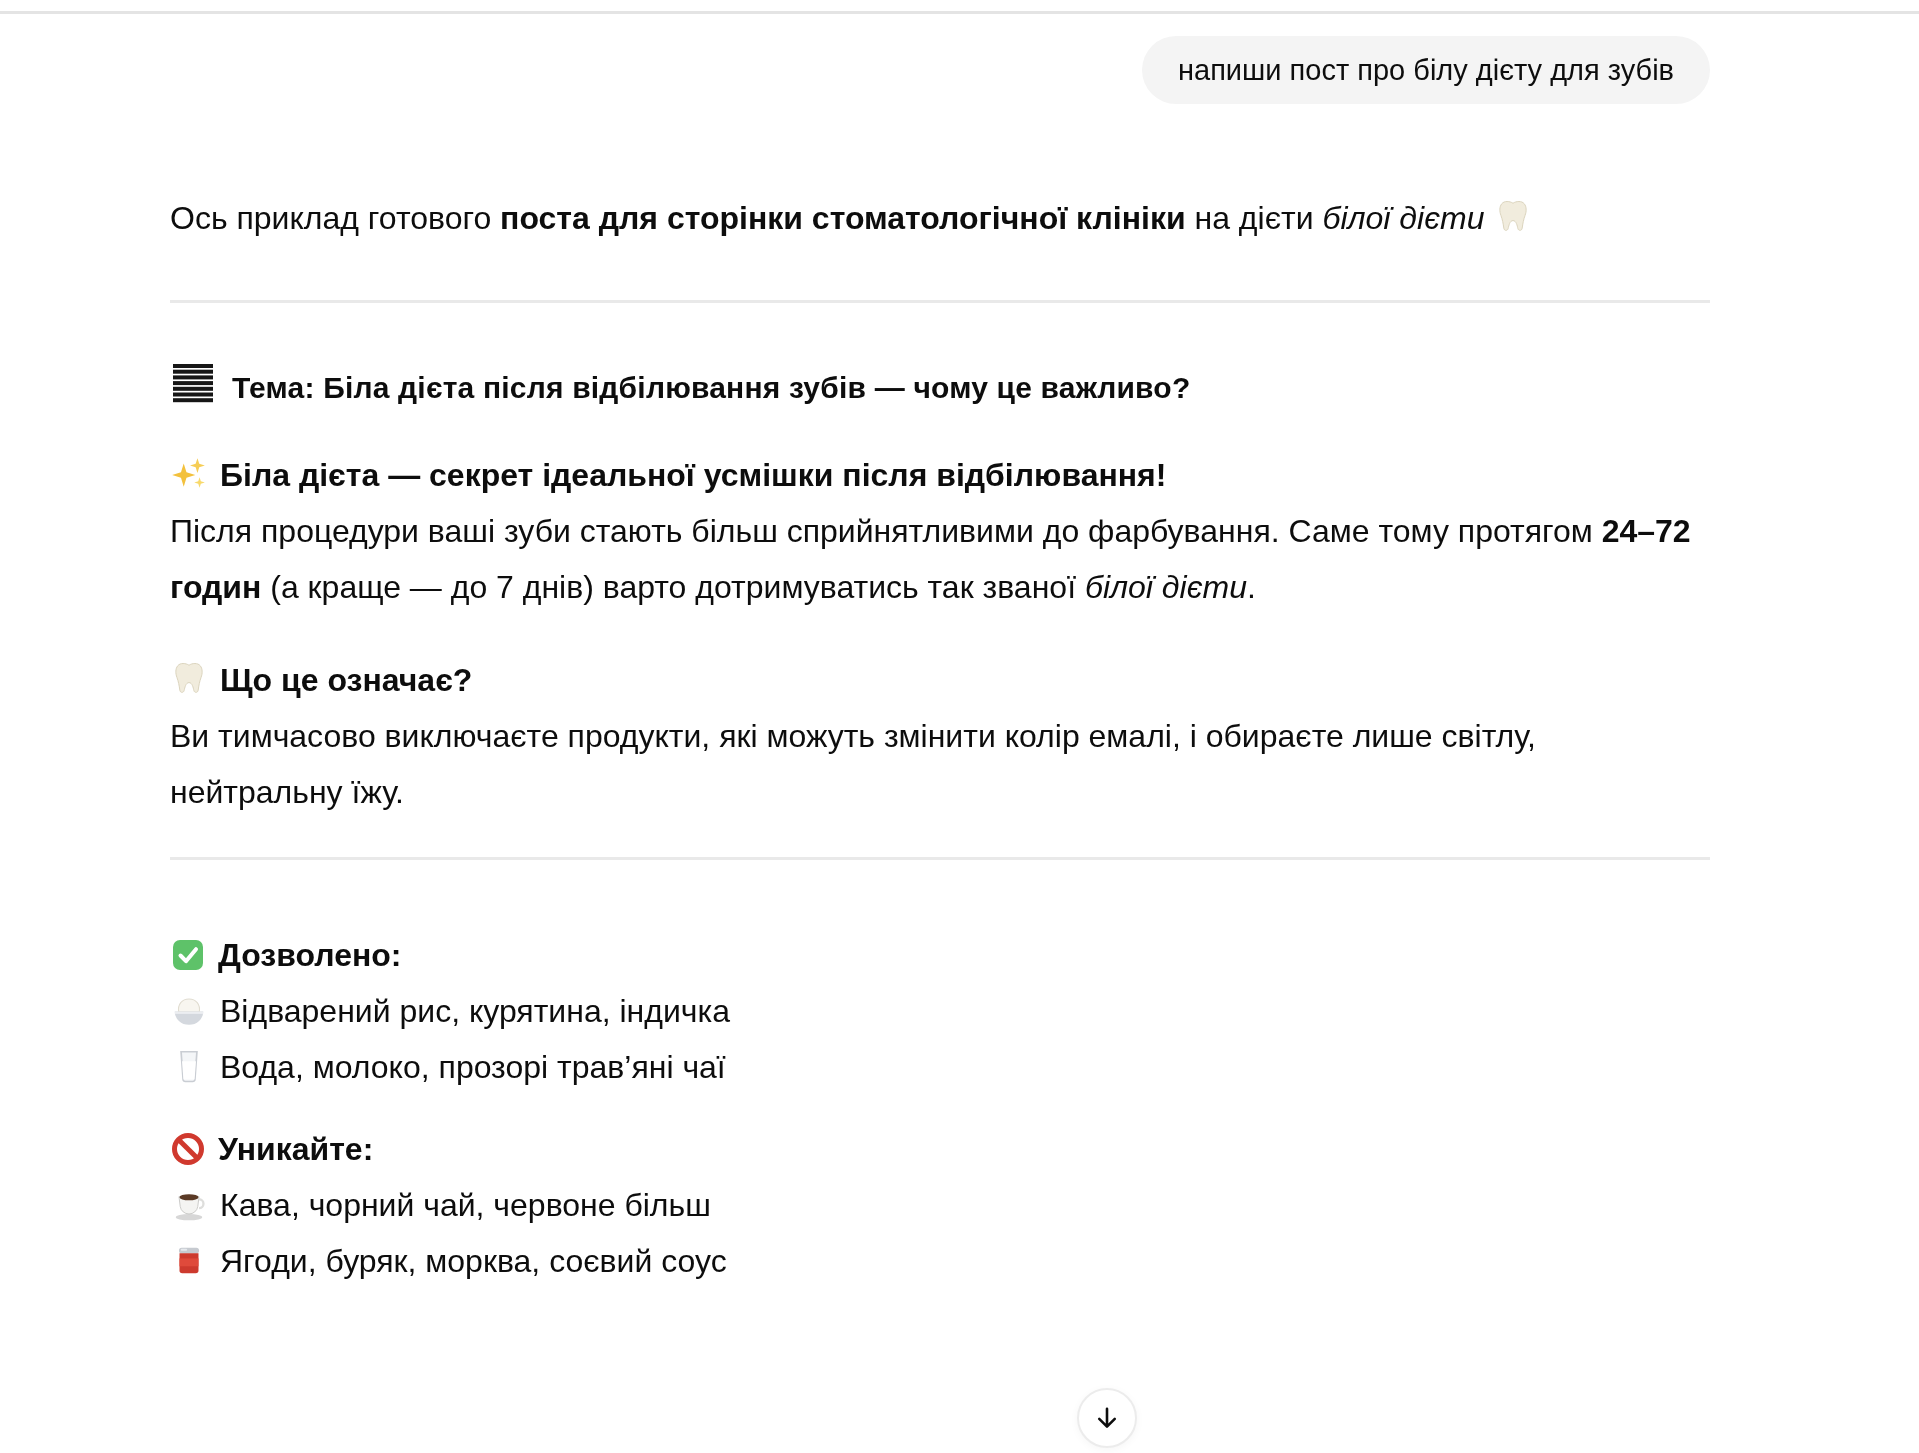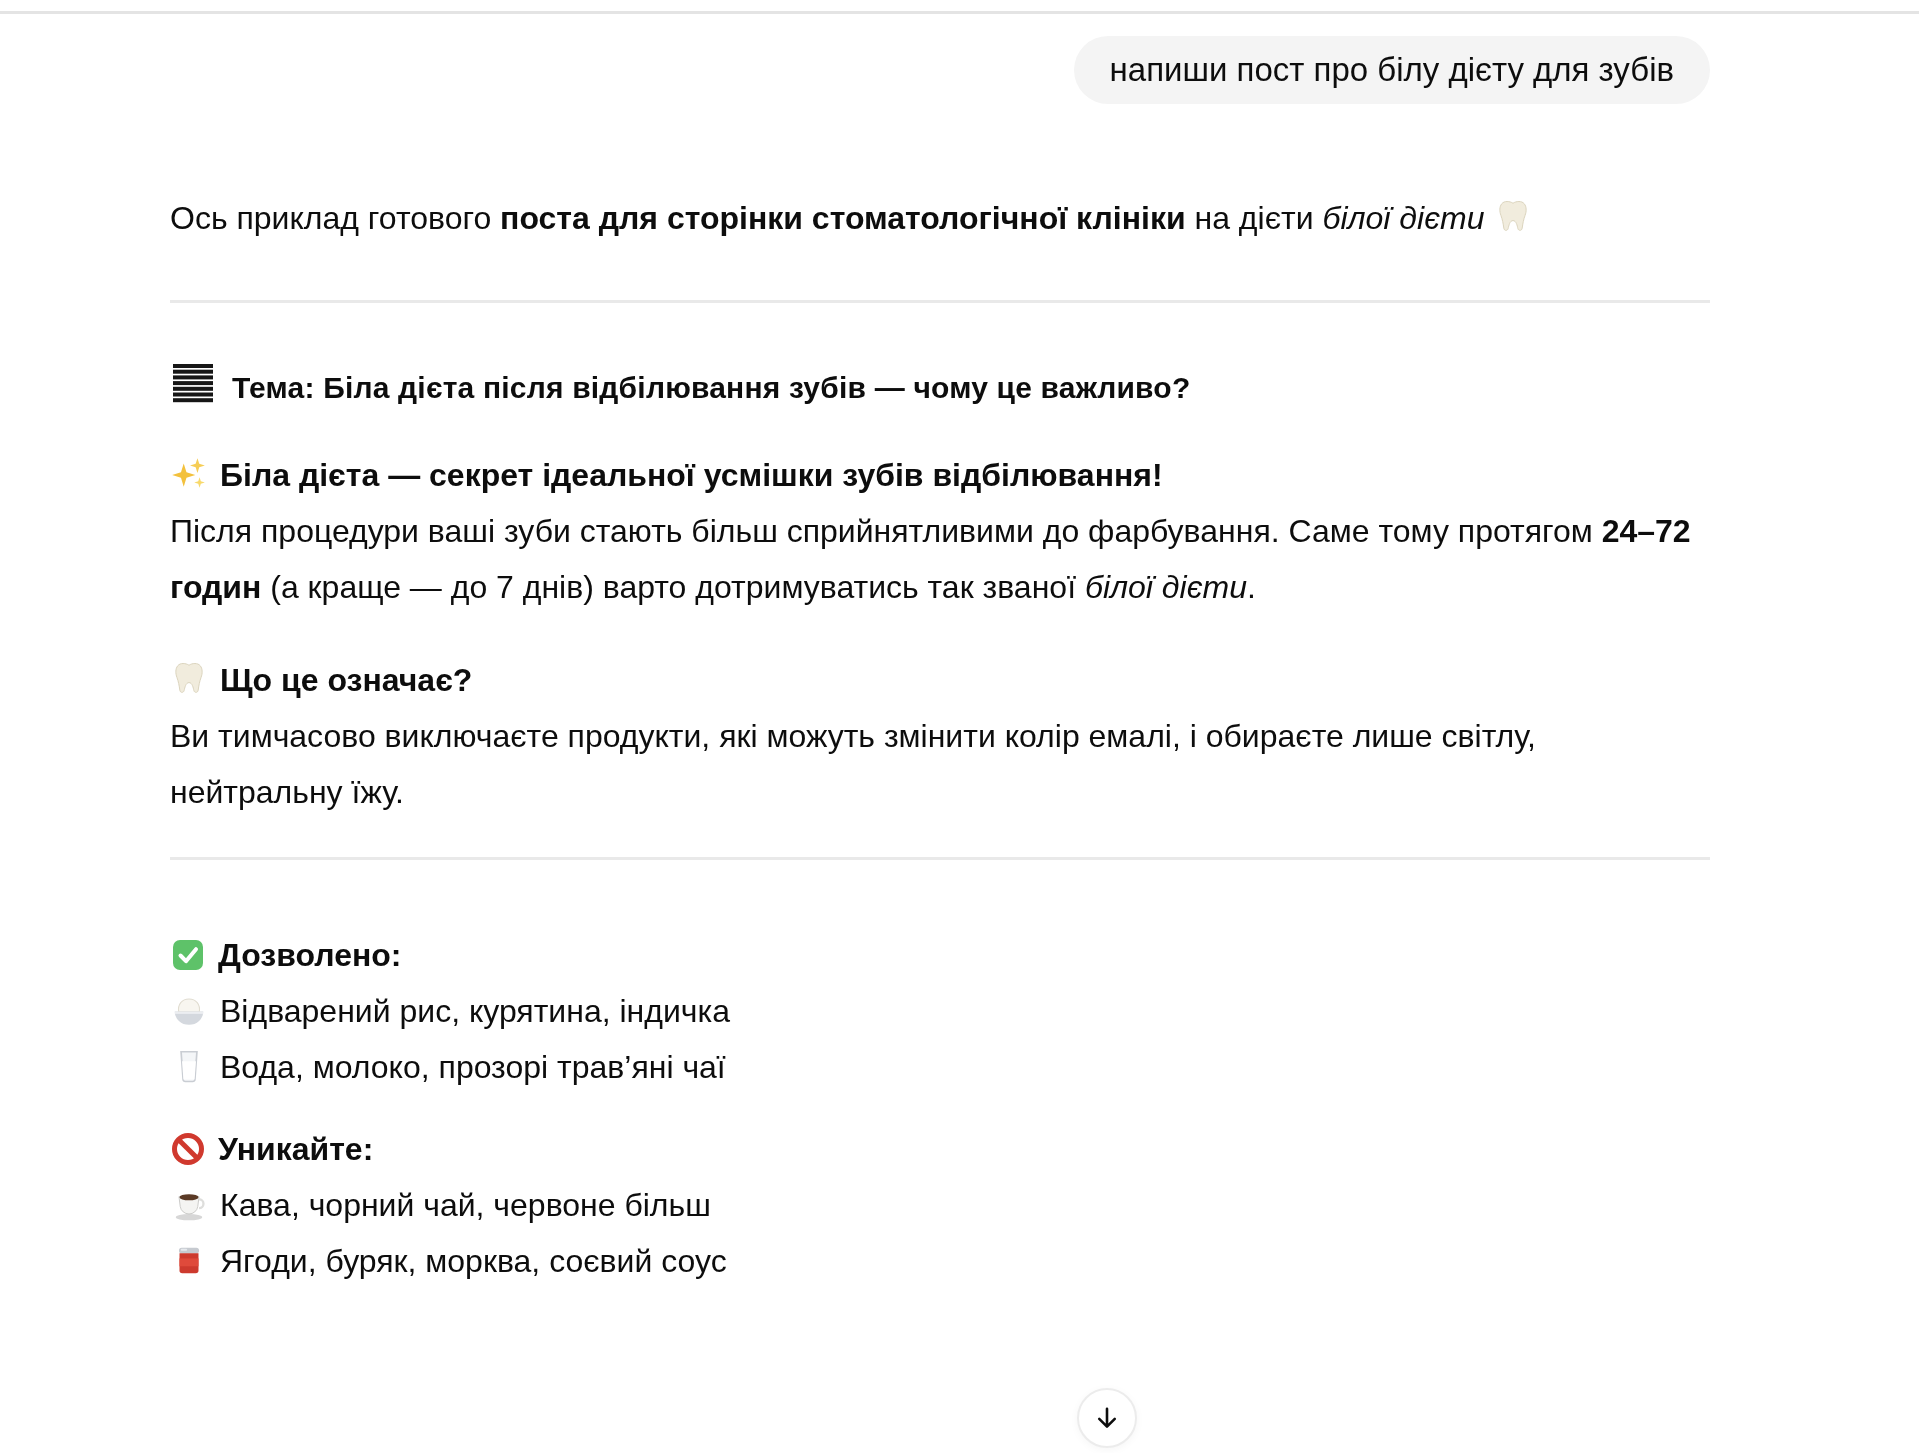--- a/index.html
+++ b/index.html
@@ -16,21 +16,21 @@
     margin-left: 170px;
     font-size: 32px;
     line-height: 56px;
   }
   
   .bubble-row { display: flex; justify-content: flex-end; margin-top: 22px; }
   .bubble {
     background: #f4f4f4;
     border-radius: 34px;
     padding: 15px 36px;
-    font-size: 33px;
+    font-size: 29px;
     line-height: 38px;
     color: #0d0d0d;
     max-width: 1100px;
   }
   .intro { margin-top: 86px; }
   hr.divider { border: none; border-top: 3px solid #e9e9e9; }
   .hr1 { margin-top: 54px; }
   .hr2 { margin-top: 37px; }
   h2.topic {
     margin-top: 55px;
@@ -107,21 +107,21 @@
         </svg></span><span>Тема: Біла дієта після відбілювання зубів — чому це важливо?</span>
   </h2>
 
 
   <div class="sec-white">
     <div class="line">
       <span class="emoji"><svg viewBox="0 0 36 36">
             <path d="M13 8 L15.6 16.4 L24 19 L15.6 21.6 L13 30 L10.4 21.6 L2 19 L10.4 16.4 Z" fill="#f3c13d"></path>
             <path d="M26 3 L27.7 8.3 L33 10 L27.7 11.7 L26 17 L24.3 11.7 L19 10 L24.3 8.3 Z" fill="#f6cd55"></path>
             <path d="M28 21 L29.2 24.8 L33 26 L29.2 27.2 L28 31 L26.8 27.2 L23 26 L26.8 24.8 Z" fill="#f8d96b"></path>
-          </svg></span><b>Біла дієта — секрет ідеальної усмішки зубів відбілювання!</b>
+          </svg></span><b>Біла дієта — секрет ідеальної усмішки після відбілювання!</b>
     </div>
     <div class="body">
       <span>Після процедури ваші зуби стають більш сприйнятливими до фарбування. Саме тому протягом </span><b>24–72 годин</b><span> (а краще — до 7 днів) варто дотримуватись так званої </span><i>білої дієти</i><span>.</span>
     </div>
   </div>
 
   <div class="sec-meaning">
     <div class="line">
       <span class="emoji"><svg viewBox="0 0 36 36">
             <path d="M18 5 C15 2.8 9.6 2.6 7.4 5.4 C5 8.4 5.1 12.6 6.6 16.6 C7.9 20 8.8 24.6 9.3 28.6 C9.6 31.2 12.8 31.4 13.4 28.9 C14 26.3 14.9 21.4 18 21.4 C21.1 21.4 22 26.3 22.6 28.9 C23.2 31.4 26.4 31.2 26.7 28.6 C27.2 24.6 28.1 20 29.4 16.6 C30.9 12.6 31 8.4 28.6 5.4 C26.4 2.6 21 2.8 18 5 Z" fill="#f1ecdd" stroke="#d9d2ba" stroke-width="0.9"></path>

